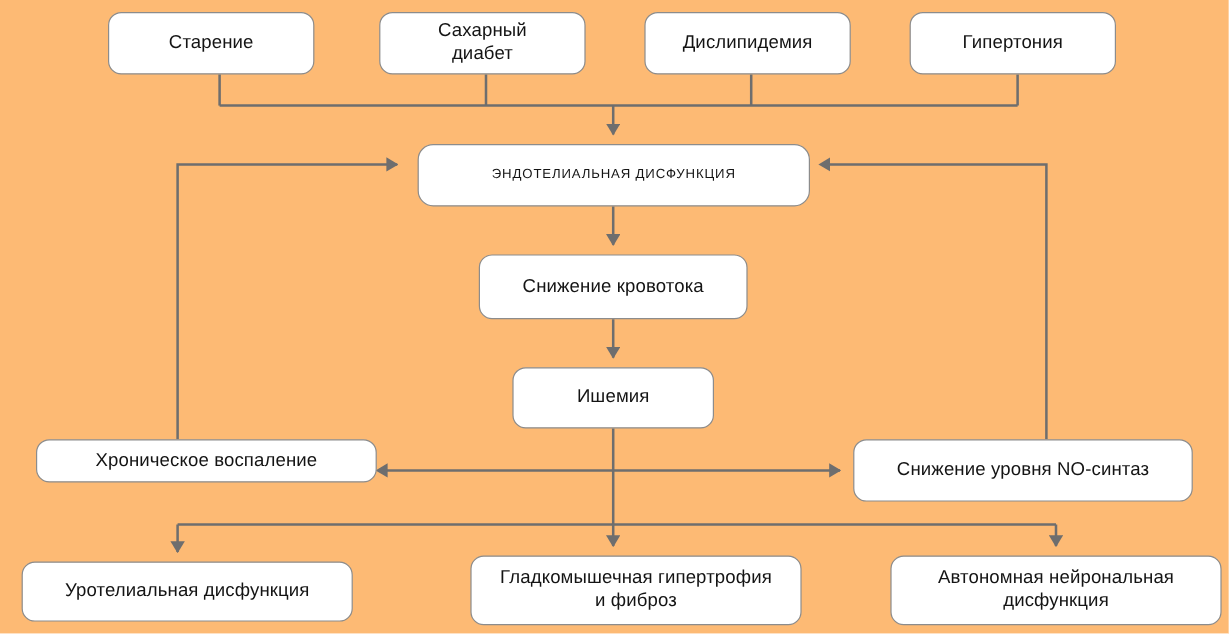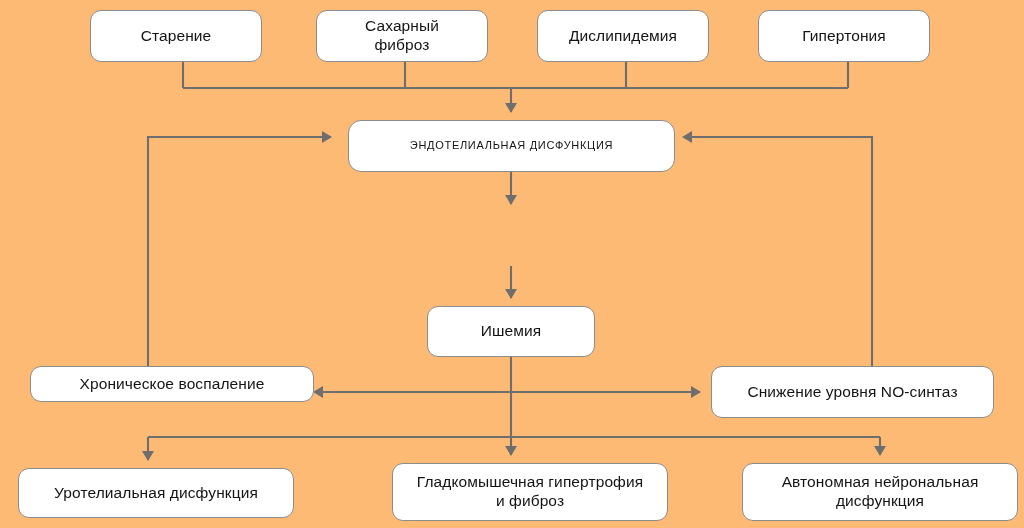--- a/index.html
+++ b/index.html
@@ -101,35 +101,38 @@
       <path d="M880,437 L880,455" marker-end="url(#ah-down)"></path>
     </g>
   </svg>
 
   <div class="node" style="left:90px; top:10px; width:172px; height:52px;">
     <span class="label">Старение</span>
   </div>
 
   <div class="node" style="left:316px; top:10px; width:172px; height:52px;">
     <span class="label">Сахарный
-фиброз</span>
+диабет</span>
   </div>
 
   <div class="node" style="left:537px; top:10px; width:172px; height:52px;">
     <span class="label">Дислипидемия</span>
   </div>
 
   <div class="node" style="left:758px; top:10px; width:172px; height:52px;">
     <span class="label">Гипертония</span>
   </div>
 
   <div class="node emphasis" style="left:348px; top:120px; width:327px; height:52px;">
     <span class="label">ЭНДОТЕЛИАЛЬНАЯ ДИСФУНКЦИЯ</span>
   </div>
 
+  <div class="node" style="left:399px; top:212px; width:224px; height:54px;">
+    <span class="label">Снижение кровотока</span>
+  </div>
 
   <div class="node" style="left:427px; top:306px; width:168px; height:51px;">
     <span class="label">Ишемия</span>
   </div>
 
   <div class="node" style="left:30px; top:366px; width:284px; height:36px;">
     <span class="label">Хроническое воспаление</span>
   </div>
 
   <div class="node" style="left:711px; top:366px; width:283px; height:52px;">

